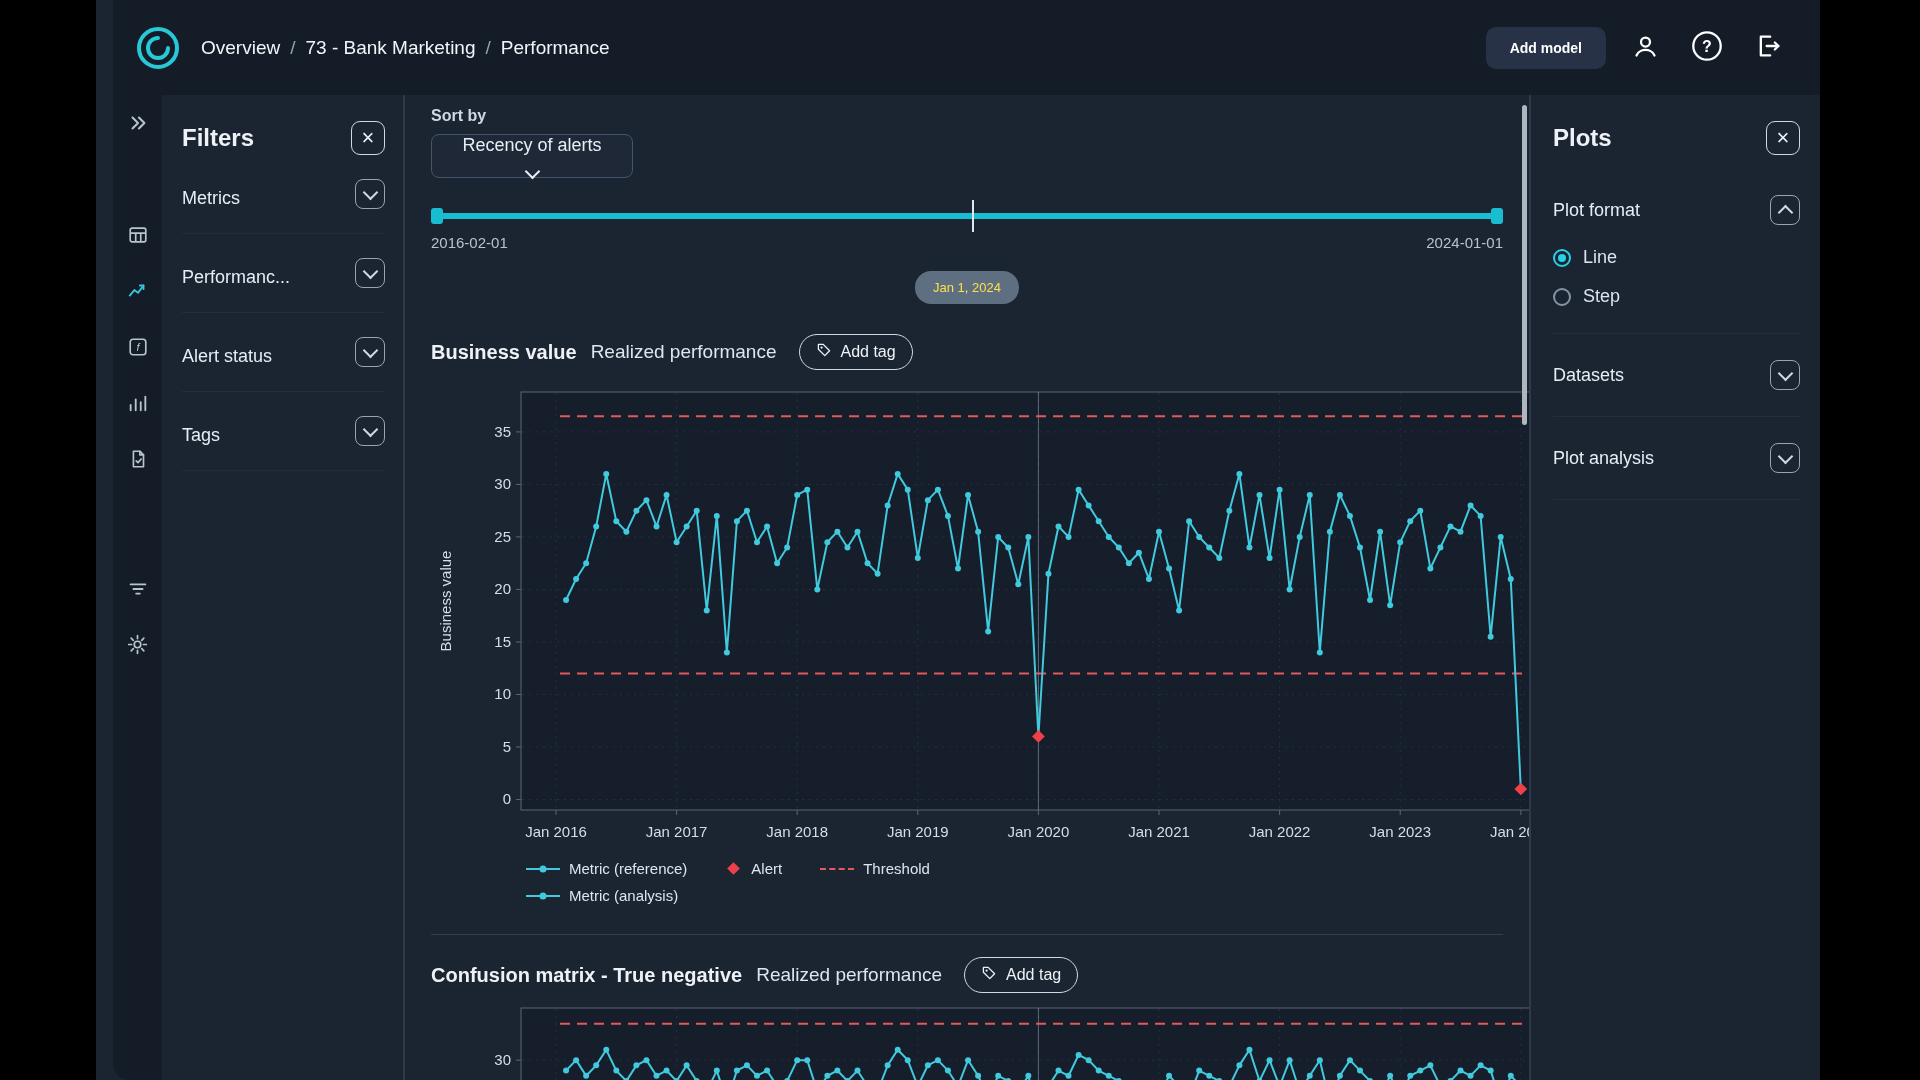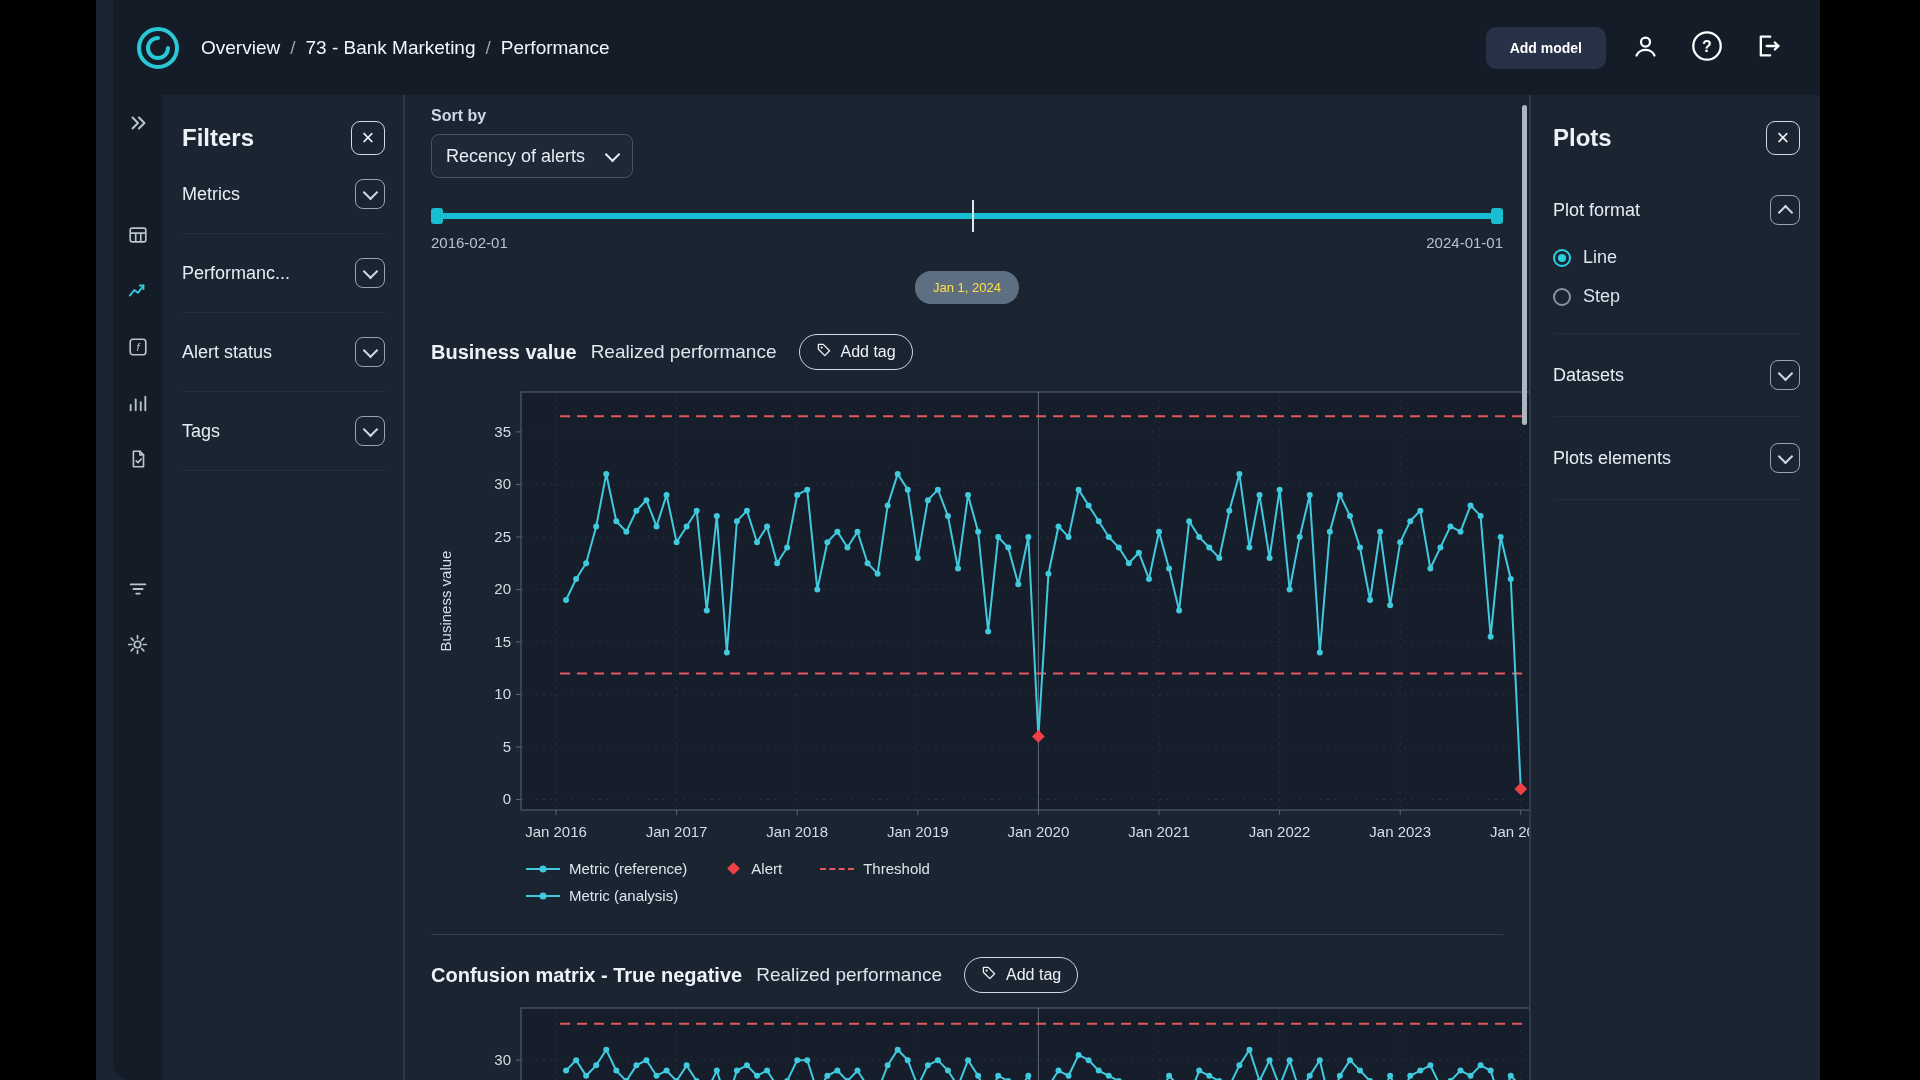--- a/index.html
+++ b/index.html
@@ -21,34 +21,34 @@
   .body-row{flex:1;display:flex;min-height:0;}
   .rail{width:49px;flex:0 0 auto;background:#141c28;display:flex;flex-direction:column;align-items:center;padding-top:16px;gap:30px;border-bottom-left-radius:16px;}
   .rail .spacer1{height:26px;}
   .rail .spacer2{height:44px;}
   .rail-btn{background:none;border:none;padding:0;cursor:pointer;display:flex;align-items:center;justify-content:center;width:30px;height:26px;}
 
   .filters{width:203px;flex:0 0 auto;padding:26px 18px 0 20px;}
   .panel-head{display:flex;justify-content:space-between;align-items:center;}
   .panel-title{font-size:24px;font-weight:700;}
   .sq-btn{width:34px;height:34px;border:1.5px solid #cfd8e3;border-radius:9px;background:transparent;color:#eef2f7;font-size:22px;line-height:1;display:flex;align-items:center;justify-content:center;padding:0;cursor:pointer;font-family:inherit;}
-  .filter-row{display:flex;justify-content:space-between;align-items:center;padding:24px 0;border-bottom:1px solid #232e3c;}
+  .filter-row{display:flex;justify-content:space-between;align-items:flex-end;padding:24px 0;border-bottom:1px solid #232e3c;}
   .filter-row:first-of-type{margin-top:22px;}
   .filter-label{font-size:18px;color:#e6edf4;}
   .chev-btn{width:30px;height:30px;border:1.5px solid #98a4b3;border-radius:8px;background:transparent;color:#cfd8e3;display:flex;align-items:center;justify-content:center;padding:0;cursor:pointer;}
   .chev{width:9px;height:9px;border-right:2px solid currentColor;border-bottom:2px solid currentColor;transform:rotate(45deg);margin-top:-4px;}
   .chev.up{transform:rotate(-135deg);margin-top:5px;}
 
   .vdiv{width:2px;flex:0 0 auto;background:#2e3a4a;}
 
   
   .content{flex:1;min-width:0;position:relative;padding:12px 26px 0 26px;overflow:hidden;}
   .toolbar{display:flex;justify-content:space-between;align-items:flex-start;}
   .tb-label{font-size:16px;font-weight:600;color:#cfd8e3;margin-bottom:9px;}
-  .dropdown{width:202px;height:44px;box-sizing:border-box;border:1px solid #45546a;border-radius:8px;background:#1e2836;display:flex;align-items:center;justify-content:space-between;padding:0 14px;font-size:18px;color:#e6edf4;cursor:pointer;}
+  .dropdown{width:202px;height:44px;box-sizing:border-box;border:1px solid #45546a;border-radius:8px;background:#1e2836;display:flex;align-items:center;justify-content:space-between;padding:0 14px;font-size:18px;color:#e6edf4;cursor:pointer;flex-direction:column;}
   .date-row{display:flex;align-items:center;}
   .date-input{width:229px;height:44px;box-sizing:border-box;border:1px solid #45546a;border-radius:8px;background:#1e2836;display:flex;align-items:center;justify-content:center;font-size:17px;color:#e6edf4;cursor:text;}
   .clock-btn{background:none;border:none;padding:0;margin-left:12px;width:44px;height:44px;display:flex;align-items:center;justify-content:center;cursor:pointer;}
 
   .slider-wrap{margin-top:28px;position:relative;height:20px;}
   .slider-track{position:absolute;left:0;right:0;top:7px;height:6px;background:#19bdd2;border-radius:3px;}
   .slider-handle{position:absolute;top:2px;width:12px;height:16px;background:#19bdd2;border-radius:3px;}
   .slider-handle.left{left:0;}
   .slider-handle.right{right:0;}
   .slider-cursor{position:absolute;top:-6px;height:32px;width:2px;background:#dfe7ee;}
@@ -637,21 +637,21 @@
             <span class="radio-label">Step</span>
           </div>
         </div>
         <div class="plot-row bordered">
           <span class="plot-label">Datasets</span>
           <button class="chev-btn">
               <span class="chev"></span>
             </button>
         </div>
         <div class="plot-row bordered">
-          <span class="plot-label">Plots elements</span>
+          <span class="plot-label">Plot analysis</span>
           <button class="chev-btn">
               <span class="chev"></span>
             </button>
         </div>
       </aside>
 
     </div>
   </div>
 </div>
 

